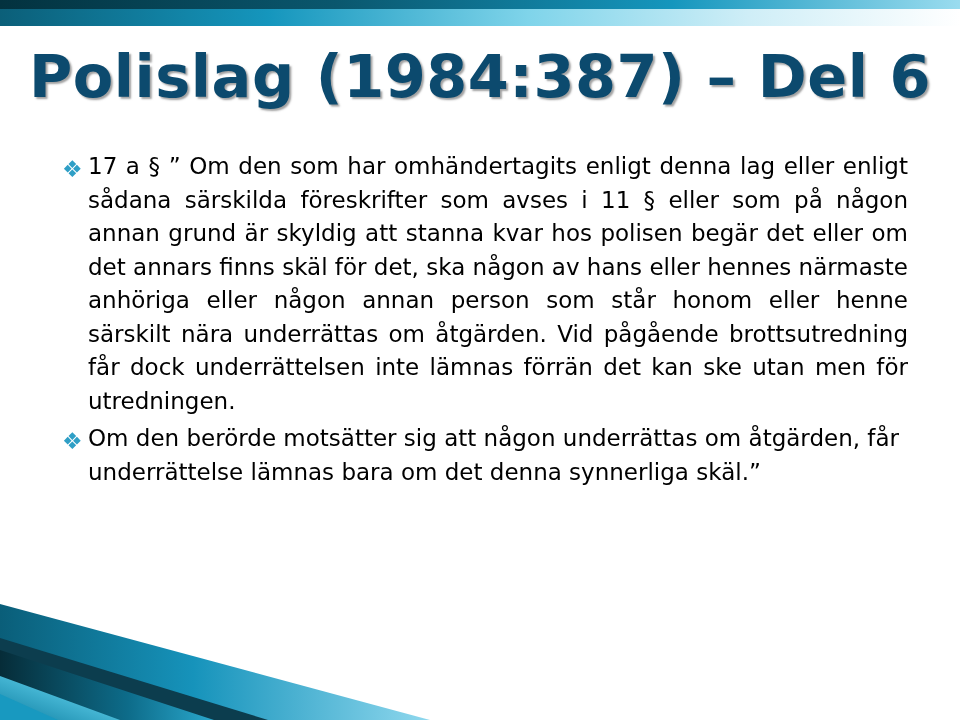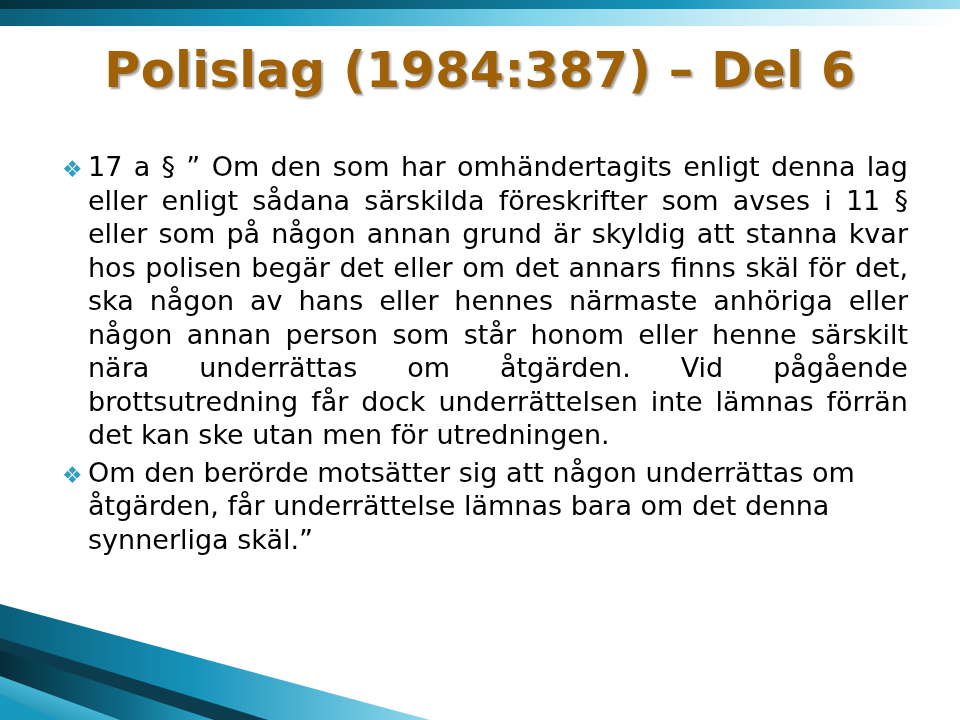--- a/index.html
+++ b/index.html
@@ -42,23 +42,23 @@
 
   
   .title-wrap {
     position: absolute;
     top: 42px;
     left: 0;
     width: 960px;
     text-align: center;
   }
   .slide-title {
-    font-size: 49px;
+    font-size: 59px;
     font-weight: bold;
-    color: #a16207;
+    color: #0c4a6e;
     letter-spacing: 0.5px;
     text-shadow: 2px 2px 2px rgba(130,130,130,0.75);
     white-space: nowrap;
   }
 
   
   .body {
     position: absolute;
     top: 150px;
     left: 62px;
@@ -72,21 +72,21 @@
   .bullet-marker {
     flex: 0 0 auto;
     width: 26px;
     color: #2f9fc6;
     font-size: 23px;
     line-height: 34px;
     padding-top: 2px;
   }
   .bullet-text {
     flex: 1 1 auto;
-    font-size: 27px;
+    font-size: 23px;
     line-height: 33.5px;
     color: #000000;
     text-align: justify;
     text-justify: inter-word;
     word-spacing: 0px;
   }
   .bullet-row.second .bullet-text {
     text-align: left;
   }
 

